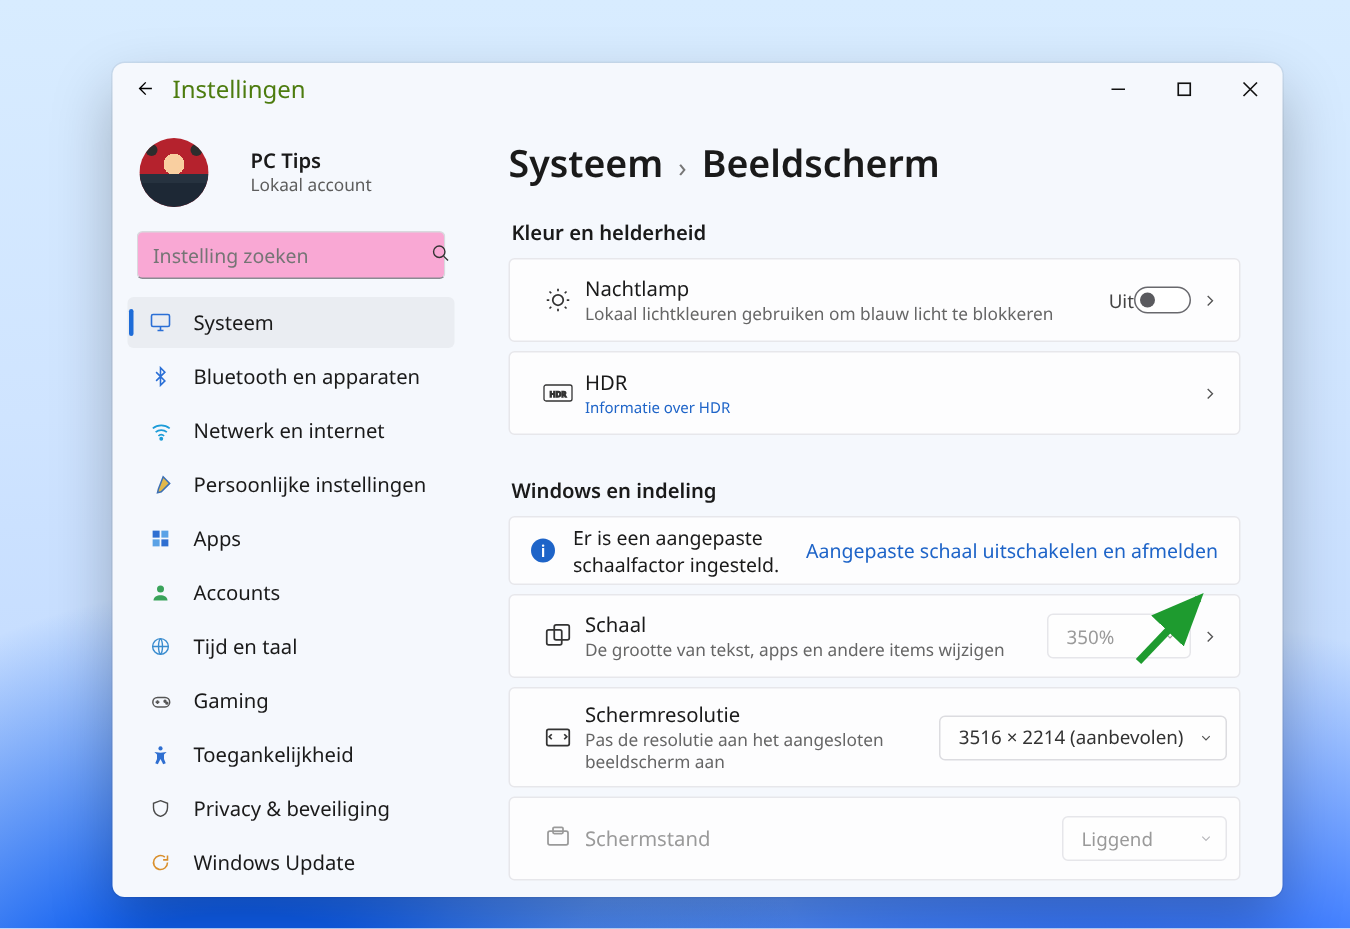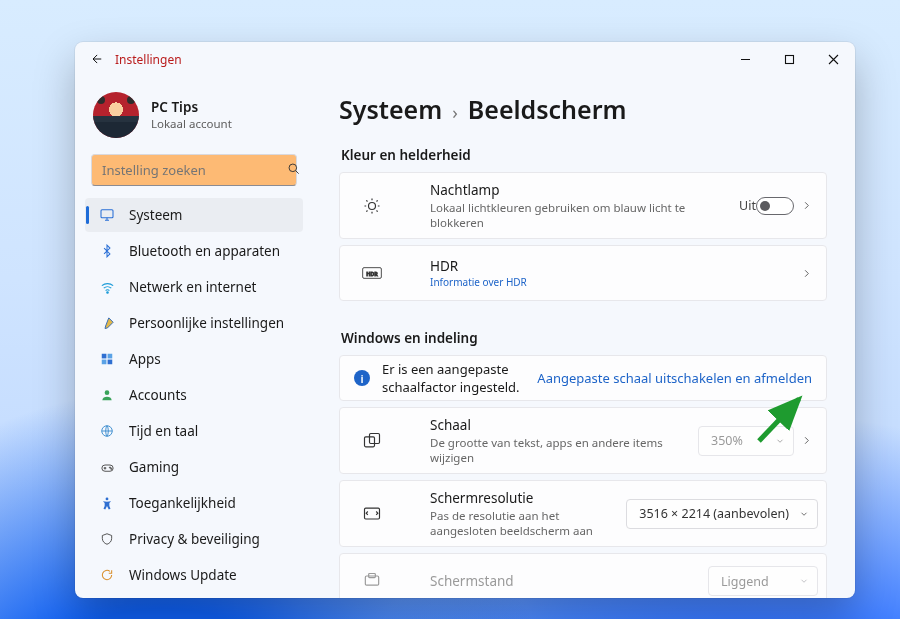--- a/index.html
+++ b/index.html
@@ -22,55 +22,55 @@
     background: #f5f8fd;
     border-radius: 8px;
     box-shadow: 0 18px 40px rgba(0,0,0,.25), 0 0 0 1px rgba(0,0,0,.05);
     display: flex; flex-direction: column;
     overflow: hidden;
   }
 
   
   .titlebar {
     height: 34px; display: flex; align-items: center;
-    padding-left: 14px; font-size: 12px; color: #b91c1c;
+    padding-left: 14px; font-size: 16px; color: #4d7c0f;
   }
   .titlebar .back { width: 26px; display:flex; align-items:center; }
   .titlebar .title { flex:1; }
   .win-controls { display:flex; height:100%; }
   .win-controls > div { width:44px; display:flex; align-items:center; justify-content:center; }
   .win-controls svg, .titlebar .back svg { stroke:#000; }
 
   
   .body { flex:1; display:flex; overflow:hidden; }
 
   .sidebar {
     width: 238px; padding: 10px 8px 0 8px;
     display:flex; flex-direction:column;
   }
-  .profile { display:flex; align-items:center; gap:12px; padding:6px 10px 14px 10px; }
+  .profile { display:flex; align-items:center; gap:28px; padding:6px 10px 14px 10px; }
   .avatar {
     width:46px; height:46px; border-radius:50%;
     background:
       radial-gradient(circle at 50% 38%, #f9cfa0 0 7px, transparent 7px),
       linear-gradient(180deg, #b5222d 55%, #b5222d 0),
       #b5222d;
     position:relative; overflow:hidden;
   }
   .avatar::before{content:"";position:absolute;inset:0;background:
      linear-gradient(180deg, transparent 0 24px, #26323f 24px 30px, #1d2835 30px 46px);
   }
   .avatar::after{content:"";position:absolute;left:4px;top:4px;width:8px;height:8px;border-radius:50%;background:#2d2d2d;box-shadow:30px 0 0 #2d2d2d;}
   .profile-name { font-size:13.5px; font-weight:600; color:#1a1a1a; line-height:1.2; }
   .profile-sub  { font-size:11.5px; color:#5d5d5d; }
 
   .search {
     margin: 2px 8px 10px 8px;
     height: 32px;
-    background:#fdba74; border:1px solid #d9d9de; border-bottom:1.5px solid #8b8b92;
+    background:#f9a8d4; border:1px solid #d9d9de; border-bottom:1.5px solid #8b8b92;
     border-radius:4px;
     display:flex; align-items:center; padding:0 10px;
   }
   .search input {
     flex:1; border:none; outline:none; font-size:13px; color:#333; background:transparent;
   }
 
   .nav { display:flex; flex-direction:column; gap:2px; padding:2px 2px; }
   .nav-item {
     height:34px; display:flex; align-items:center; gap:14px;
@@ -92,21 +92,21 @@
   .breadcrumb .sep  { font-size:18px; color:#777; font-weight:400; }
 
   .section-title { font-size:13.5px; font-weight:600; color:#1a1a1a; padding:4px 0 8px 2px; }
 
   .card {
     background:#fdfdfe; border:1px solid #e7e7eb; border-radius:4px;
     display:flex; align-items:center; min-height:56px;
     padding:8px 8px 8px 14px; margin-bottom:6px;
   }
   .card .icon-cell { width:36px; display:flex; justify-content:center; color:#333; }
-  .card .text-cell { flex:1; padding-right:10px;margin-left:40px; }
+  .card .text-cell { flex:1; padding-right:10px; }
   .card .card-title { font-size:13.5px; color:#1a1a1a; }
   .card .card-sub   { font-size:11.5px; color:#666; margin-top:1px; }
   .card .link { font-size:10px; color:#1e64c8; }
   .card .control-cell { display:flex; align-items:center; }
   .card.disabled .card-title, .card.disabled .icon-cell { color:#9a9a9a; }
 
   .toggle {
     width:38px; height:18px; border:1px solid #68686d; border-radius:10px; position:relative; background:#fff;
   }
   .toggle::after { content:""; position:absolute; left:3px; top:3px; width:10px; height:10px; border-radius:50%; background:#5a5a5e; }

